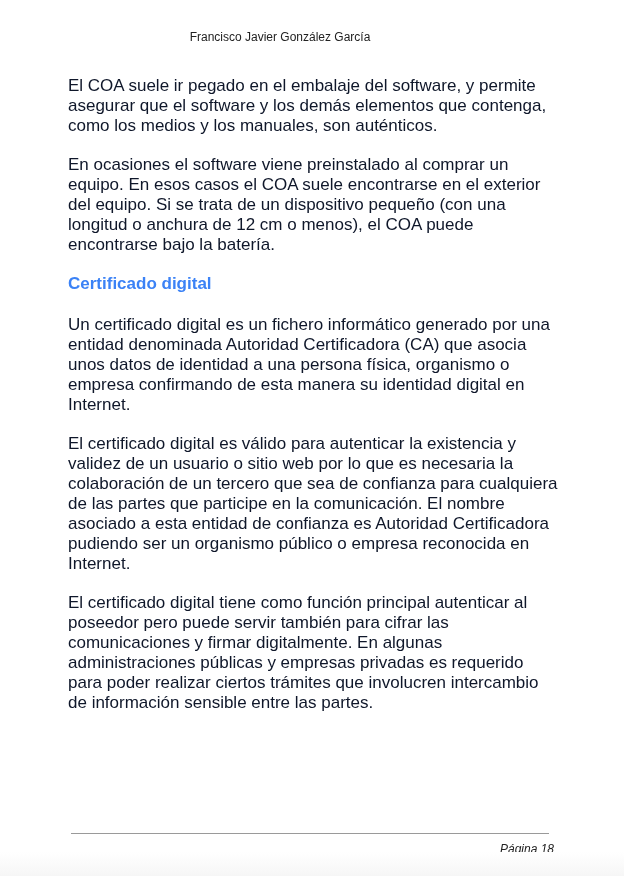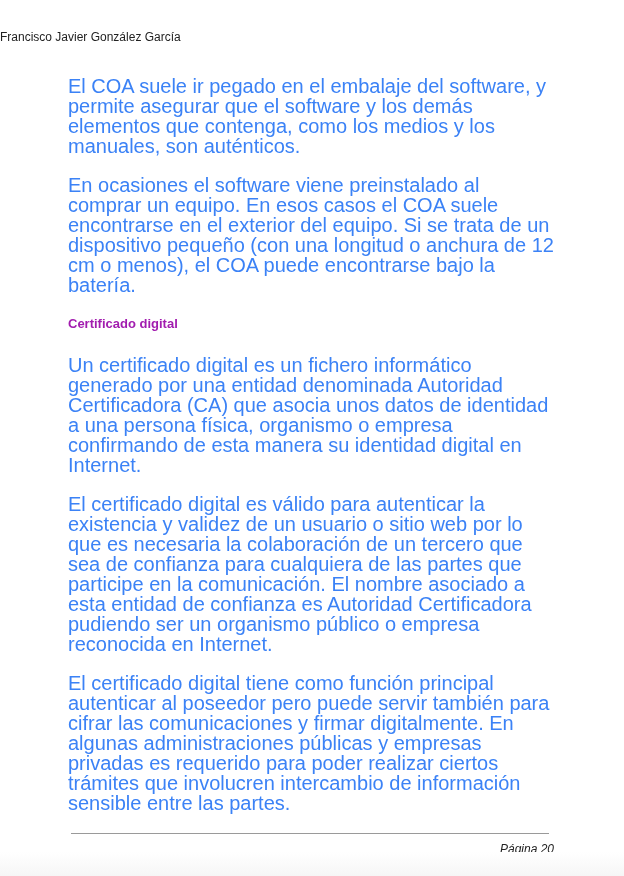--- a/index.html
+++ b/index.html
@@ -5,29 +5,29 @@
     html, body { margin: 0; padding: 0; }
     body {
       width: 624px; height: 876px; background: #ffffff; position: relative; overflow: hidden;
       font-family: "Liberation Sans", sans-serif; color: #555555;
     }
     .page-bottom-fade {
       position: absolute; left: 0; right: 0; bottom: 0; height: 24px;
       background: linear-gradient(to bottom, #ffffff, #f6f6f6);
     }
     .header {
-      position: absolute; top: 30px; left: 0; width: 560px; text-align: left;
+      position: absolute; top: 30px; left: 0; width: 560px; text-align: center;
       font-size: 12px; color: #222222;
     }
     .content { position: absolute; left: 68px; top: 76px; width: 490px; }
     .para {
-      font-size: 20px; line-height: 20px; margin: 0 0 19px 0; color: #3b82f6;
+      font-size: 17px; line-height: 20px; margin: 0 0 19px 0; color: #0f172a;
     }
     .heading {
-      font-size: 13px; font-weight: bold; color: #a21caf; margin: 16px 0 21px 0; line-height: 20px;
+      font-size: 17px; font-weight: bold; color: #3b82f6; margin: 16px 0 21px 0; line-height: 20px;
     }
     .footer-rule {
       position: absolute; left: 71px; top: 833px; width: 478px; height: 1px; background: #9a9a9a;
     }
     .page-number {
       position: absolute; top: 842px; right: 70px; font-size: 12px; font-style: italic; color: #222222;
     }
   </style>
 </head>
 <body>
@@ -39,14 +39,14 @@
   <p class="para">En ocasiones el software viene preinstalado al comprar un equipo. En esos casos el COA suele encontrarse en el exterior del equipo. Si se trata de un dispositivo pequeño (con una longitud o anchura de 12 cm o menos), el COA puede encontrarse bajo la batería.</p>
 
   <h2 class="heading">Certificado digital</h2>
   <p class="para">Un certificado digital es un fichero informático generado por una entidad denominada Autoridad Certificadora (CA) que asocia unos datos de identidad a una persona física, organismo o empresa confirmando de esta manera su identidad digital en Internet.</p>
   <p class="para">El certificado digital es válido para autenticar la existencia y validez de un usuario o sitio web por lo que es necesaria la colaboración de un tercero que sea de confianza para cualquiera de las partes que participe en la comunicación. El nombre asociado a esta entidad de confianza es Autoridad Certificadora pudiendo ser un organismo público o empresa reconocida en Internet.</p>
   <p class="para">El certificado digital tiene como función principal autenticar al poseedor pero puede servir también para cifrar las comunicaciones y firmar digitalmente. En algunas administraciones públicas y empresas privadas es requerido para poder realizar ciertos trámites que involucren intercambio de información sensible entre las partes.</p>
 
 </div>
 
 <div class="footer-rule"></div>
-<div class="page-number">Página 20</div>
+<div class="page-number">Página 18</div>
 <div class="page-bottom-fade"></div>
 
 </body></html>

